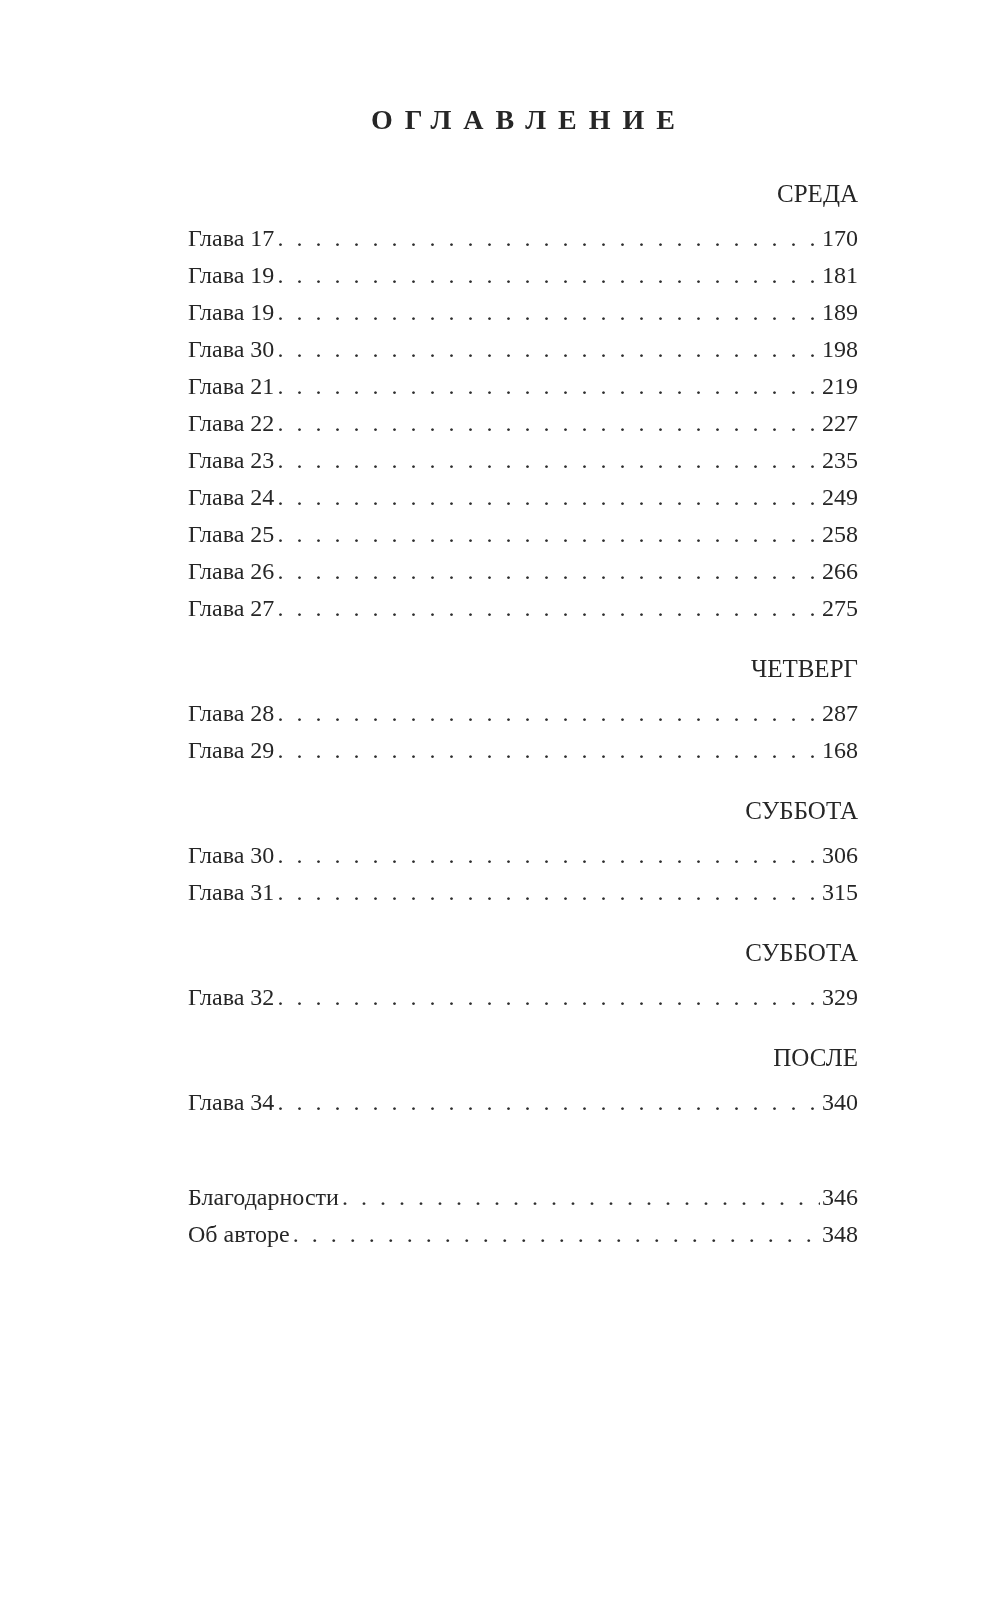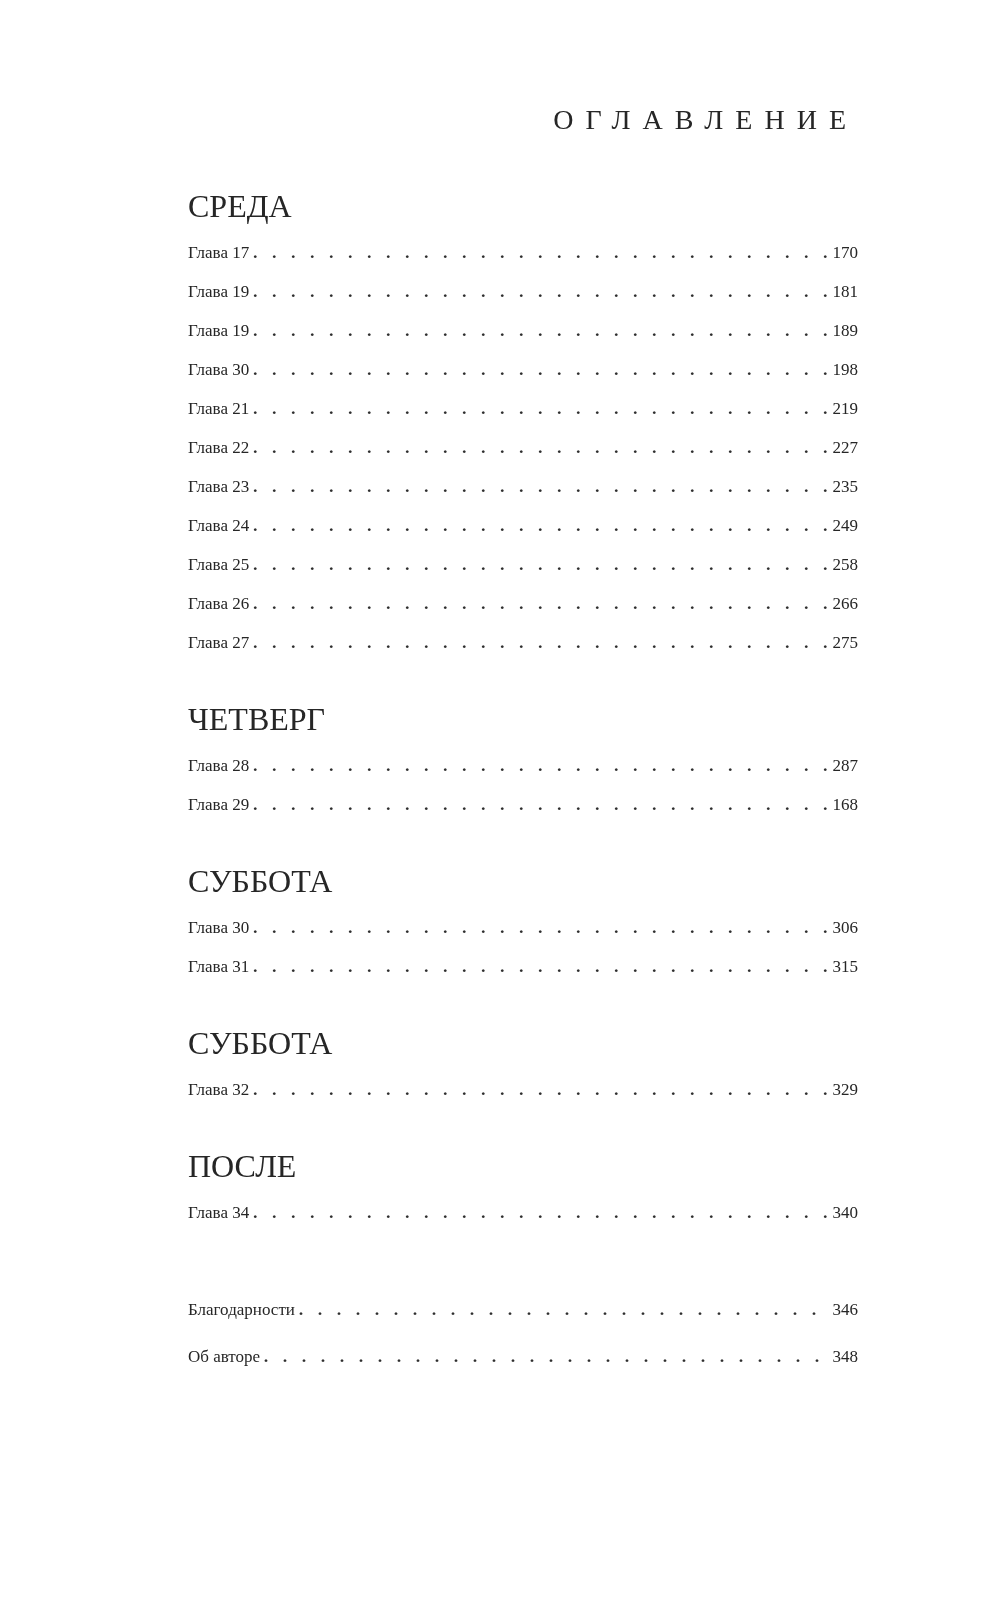--- a/index.html
+++ b/index.html
@@ -15,44 +15,44 @@
     overflow: hidden;
   }
   .page {
     box-sizing: border-box;
     width: 1000px;
     height: 1616px;
     padding: 100px 142px 0 188px; 
   }
   .title {
     font-size: 28px;
-    font-weight: normal;
+    font-weight: bold;
     letter-spacing: 12px;
     text-indent: 12px; 
-    text-align: right;
+    text-align: center;
     line-height: 40px;
-    margin: 0 0 48px 0;
+    margin: 0 0 36px 0;
   }
   .section {
-    margin-top: 40px;
+    margin-top: 24px;
   }
   .section:first-child {
     margin-top: 0;
   }
   .heading {
-    font-size: 32px;
+    font-size: 25px;
     font-weight: normal;
-    text-align: left;
+    text-align: right;
     line-height: 36px;
     margin: 0 0 8px 0;
   }
   .row {
     display: flex;
     align-items: baseline;
-    font-size: 17px;
+    font-size: 24px;
     line-height: 37px;
   }
   .label {
     white-space: nowrap;
     flex: 0 0 auto;
   }
   .leader {
     flex: 1 1 auto;
     overflow: hidden;
     white-space: nowrap;
@@ -67,21 +67,21 @@
   .pagenum {
     white-space: nowrap;
     flex: 0 0 auto;
     text-align: right;
     font-family: Liberation Serif, serif;
   }
   .back-matter {
     margin-top: 58px;
   }
   .back-matter .row + .row {
-    margin-top: 8px;
+    margin-top: 0;
   }
 </style>
 </head>
 <body style="color: rgb(38, 38, 38); background: rgb(255, 255, 255);">
 
 <main class="page">
   <h1 class="title">ОГЛАВЛЕНИЕ</h1>
 
   <div>
   <section class="section">

